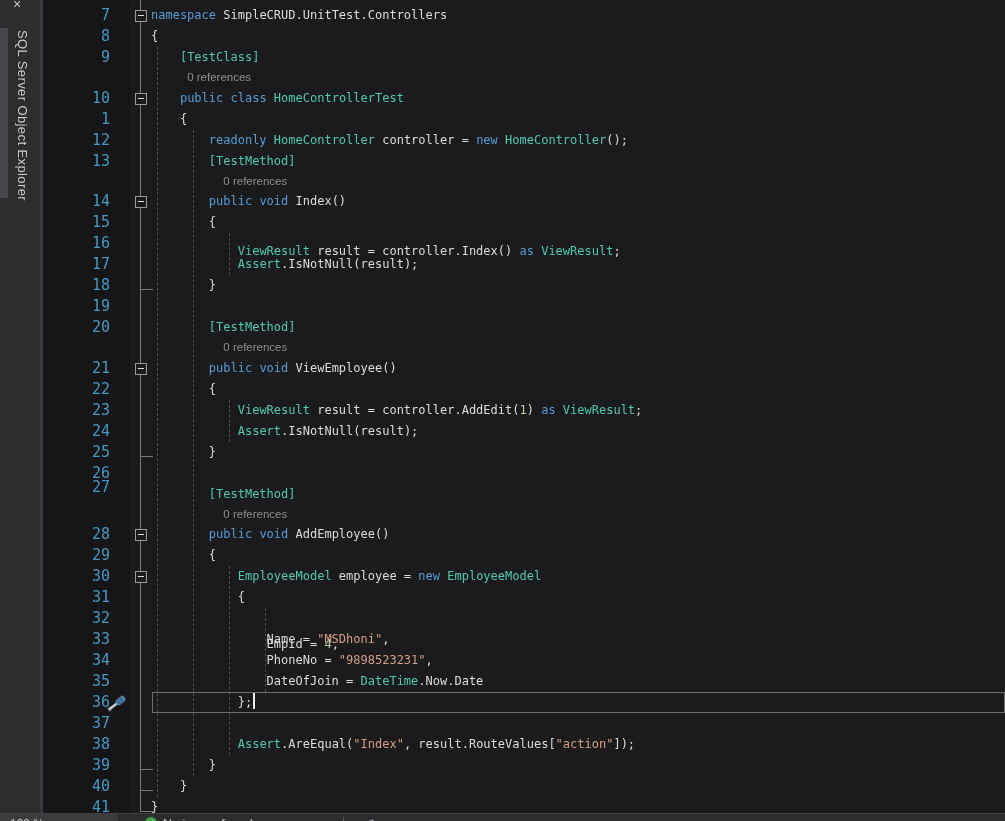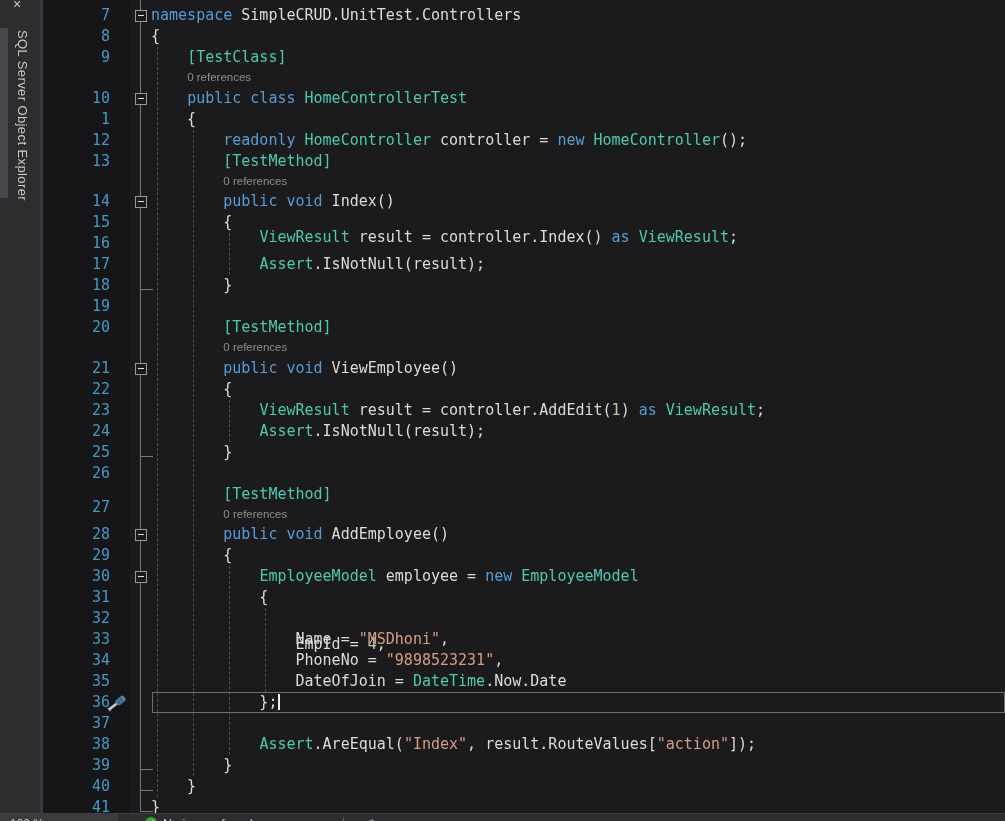--- a/index.html
+++ b/index.html
@@ -17,21 +17,21 @@
     position:absolute; left:15px; top:30px; writing-mode:vertical-rl;
     color:#C9C9C9; font-size:13px; letter-spacing:.4px; white-space:nowrap;
   }
   #gutter-bg { position:absolute; left:43px; top:0; width:87px; height:813px; background:#161618; }
   .row-num {
     position:absolute; left:42px; width:68px; text-align:right;
     font-family:"DejaVu Sans Mono", monospace; font-size:15px; line-height:21px; color:#4599C5;
   }
   .row-text {
     position:absolute; left:151px; white-space:pre;
-    font-family:"DejaVu Sans Mono", monospace; font-size:15px; line-height:21px; color:#DCDCDC;
+    font-family:"DejaVu Sans Mono", monospace; font-size:12px; line-height:21px; color:#DCDCDC;
   }
   .row-lens {
     position:absolute; font-size:11.5px; line-height:19.5px; color:#8F8F8F;
     font-family:"Liberation Sans", sans-serif;
   }
   .tk-k { color:#569CD6; } .tk-t { color:#4EC9B0; } .tk-s { color:#D69D85; }
   .tk-p { color:#DCDCDC; } .tk-n { color:#B5CEA8; }
   .collapse-box {
     position:absolute; left:135px; width:12px; height:12px; background:#1B1B1E;
     border:1px solid #9A9A9A; z-index:4;
@@ -94,21 +94,21 @@
       <div class="row-num" style="top:129.5px;">12</div>
       <div class="row-text" style="top:129.5px;"><span class="tk-p">        </span><span class="tk-k">readonly</span><span class="tk-p"> </span><span class="tk-t">HomeController</span><span class="tk-p"> controller = </span><span class="tk-k">new</span><span class="tk-p"> </span><span class="tk-t">HomeController</span><span class="tk-p">();</span></div>
       <div class="row-num" style="top:150.5px;">13</div>
       <div class="row-text" style="top:150.5px;"><span class="tk-p">        </span><span class="tk-t">[TestMethod]</span></div>
       <div class="row-lens" style="left:223.32px;top:171.5px;">0 references</div>
       <div class="row-num" style="top:191px;">14</div>
       <div class="row-text" style="top:191px;"><span class="tk-p">        </span><span class="tk-k">public</span><span class="tk-p"> </span><span class="tk-k">void</span><span class="tk-p"> Index()</span></div>
       <div class="row-num" style="top:212px;">15</div>
       <div class="row-text" style="top:212px;"><span class="tk-p">        {</span></div>
       <div class="row-num" style="top:233px;">16</div>
-      <div class="row-text" style="top:227px;"><span class="tk-p">            </span><span class="tk-t">ViewResult</span><span class="tk-p"> result = controller.Index() </span><span class="tk-k">as</span><span class="tk-p"> </span><span class="tk-t">ViewResult</span><span class="tk-p">;</span></div>
+      <div class="row-text" style="top:241px;"><span class="tk-p">            </span><span class="tk-t">ViewResult</span><span class="tk-p"> result = controller.Index() </span><span class="tk-k">as</span><span class="tk-p"> </span><span class="tk-t">ViewResult</span><span class="tk-p">;</span></div>
       <div class="row-num" style="top:254px;">17</div>
       <div class="row-text" style="top:254px;"><span class="tk-p">            </span><span class="tk-t">Assert</span><span class="tk-p">.IsNotNull(result);</span></div>
       <div class="row-num" style="top:275px;">18</div>
       <div class="row-text" style="top:275px;"><span class="tk-p">        }</span></div>
       <div class="row-num" style="top:296px;">19</div>
       <div class="row-text" style="top:296px;"></div>
       <div class="row-num" style="top:317px;">20</div>
       <div class="row-text" style="top:317px;"><span class="tk-p">        </span><span class="tk-t">[TestMethod]</span></div>
       <div class="row-lens" style="left:223.32px;top:338px;">0 references</div>
       <div class="row-num" style="top:357.5px;">21</div>
@@ -116,21 +116,21 @@
       <div class="row-num" style="top:378.5px;">22</div>
       <div class="row-text" style="top:378.5px;"><span class="tk-p">        {</span></div>
       <div class="row-num" style="top:399.5px;">23</div>
       <div class="row-text" style="top:399.5px;"><span class="tk-p">            </span><span class="tk-t">ViewResult</span><span class="tk-p"> result = controller.AddEdit(</span><span class="tk-n">1</span><span class="tk-p">) </span><span class="tk-k">as</span><span class="tk-p"> </span><span class="tk-t">ViewResult</span><span class="tk-p">;</span></div>
       <div class="row-num" style="top:420.5px;">24</div>
       <div class="row-text" style="top:420.5px;"><span class="tk-p">            </span><span class="tk-t">Assert</span><span class="tk-p">.IsNotNull(result);</span></div>
       <div class="row-num" style="top:441.5px;">25</div>
       <div class="row-text" style="top:441.5px;"><span class="tk-p">        }</span></div>
       <div class="row-num" style="top:462.5px;">26</div>
       <div class="row-text" style="top:462.5px;"></div>
-      <div class="row-num" style="top:497px;text-align:right;">27</div>
+      <div class="row-num" style="top:477px;text-align:right;">27</div>
       <div class="row-text" style="top:483.5px;"><span class="tk-p">        </span><span class="tk-t">[TestMethod]</span></div>
       <div class="row-lens" style="left:223.32px;top:504.5px;">0 references</div>
       <div class="row-num" style="top:524px;">28</div>
       <div class="row-text" style="top:524px;"><span class="tk-p">        </span><span class="tk-k">public</span><span class="tk-p"> </span><span class="tk-k">void</span><span class="tk-p"> AddEmployee()</span></div>
       <div class="row-num" style="top:545px;">29</div>
       <div class="row-text" style="top:545px;"><span class="tk-p">        {</span></div>
       <div class="row-num" style="top:566px;">30</div>
       <div class="row-text" style="top:566px;"><span class="tk-p">            </span><span class="tk-t">EmployeeModel</span><span class="tk-p"> employee = </span><span class="tk-k">new</span><span class="tk-p"> </span><span class="tk-t">EmployeeModel</span></div>
       <div class="row-num" style="top:587px;">31</div>
       <div class="row-text" style="top:587px;"><span class="tk-p">            {</span></div>

